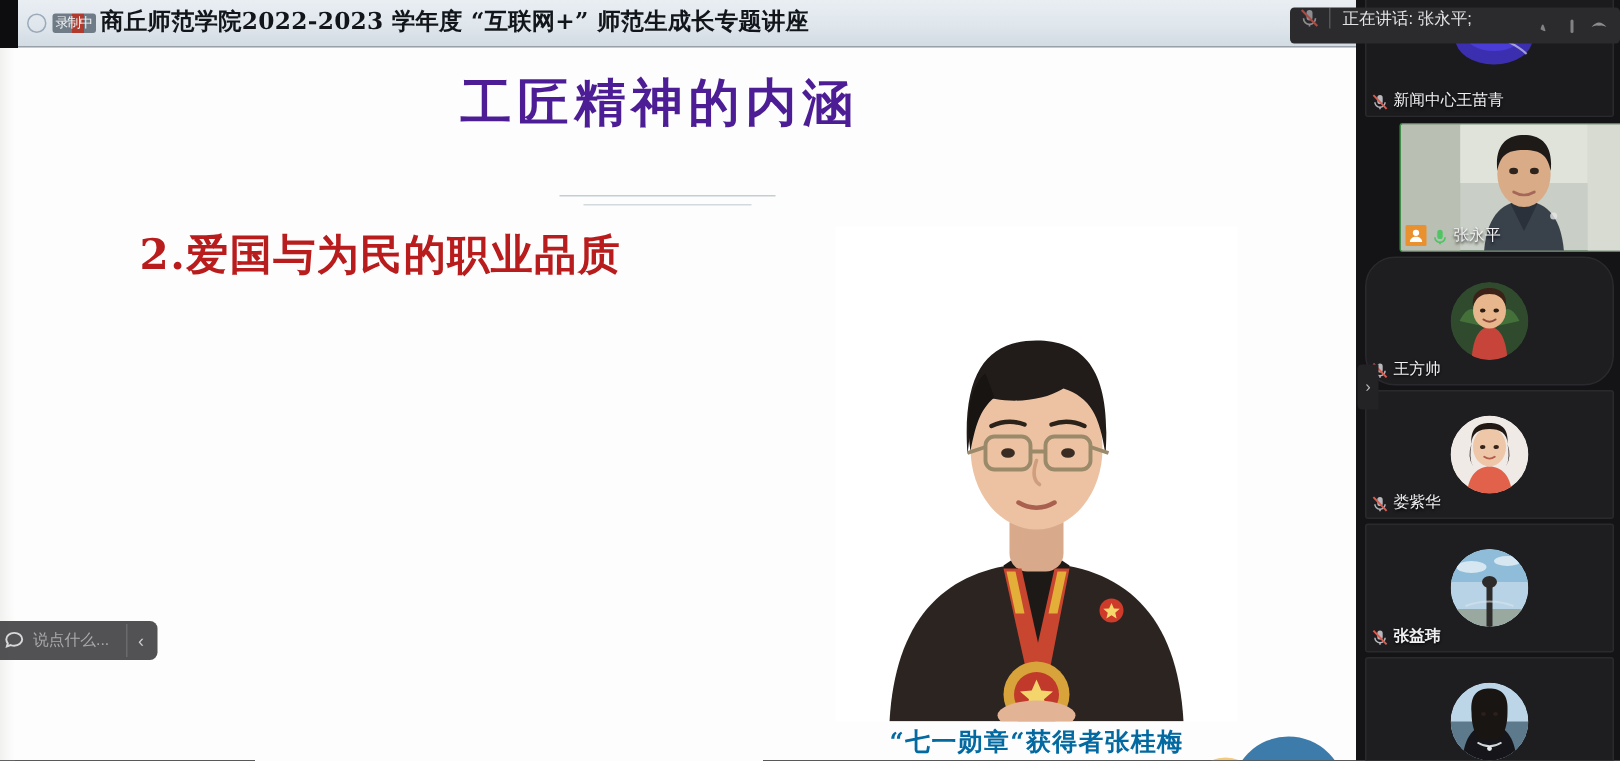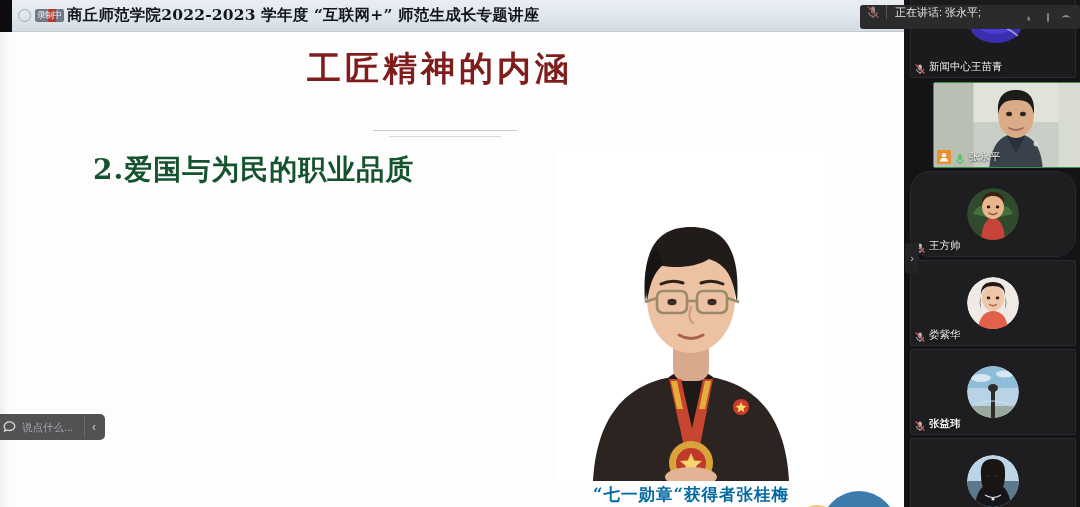--- a/index.html
+++ b/index.html
@@ -75,40 +75,40 @@
     background: linear-gradient(90deg, #f1f2f0, #fdfdfd);
   }
 
   #slide-title {
     position: absolute; left: 0; top: 14px; width: 880px;
     text-align: center;
     font-family: "DejaVu Serif", "Liberation Serif", serif;
     font-weight: 700;
     font-size: 34px;
     letter-spacing: 4px;
-    color: #7f1d1d;
+    color: #4c1d95;
     text-shadow: 0 1px 0 rgba(255,255,255,.8);
   }
   #slide-title-rule {
     position: absolute; left: 373px; top: 98px;
     width: 144px; height: 1px;
     background: #c3ced4;
   }
   #slide-title-rule::after{
     content:""; position:absolute; left:16px; top:6px;
     width:112px; height:1px; background:#d2dade;
   }
 
   #slide-subtitle {
     position: absolute; left: 93px; top: 119px;
     font-family: "DejaVu Serif", "Liberation Serif", serif;
     font-weight: 700;
     font-size: 28px;
     letter-spacing: 1px;
-    color: #14532d;
+    color: #b91c1c;
   }
 
   #slide-body {
     position: absolute; left: 91px; top: 192px;
     width: 400px;
     font-family: "DejaVu Serif", "Liberation Serif", serif;
     font-weight: 700;
     font-size: 27px;
     line-height: 48px;
     letter-spacing: .5px;

